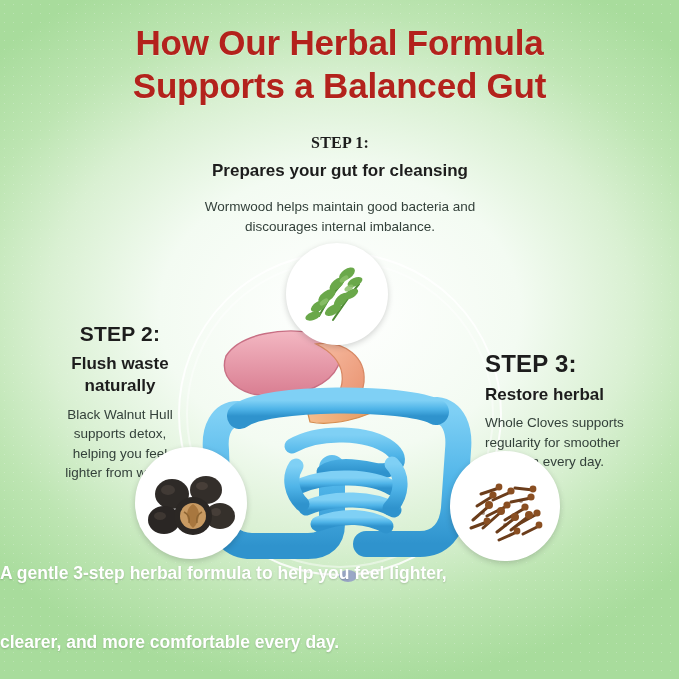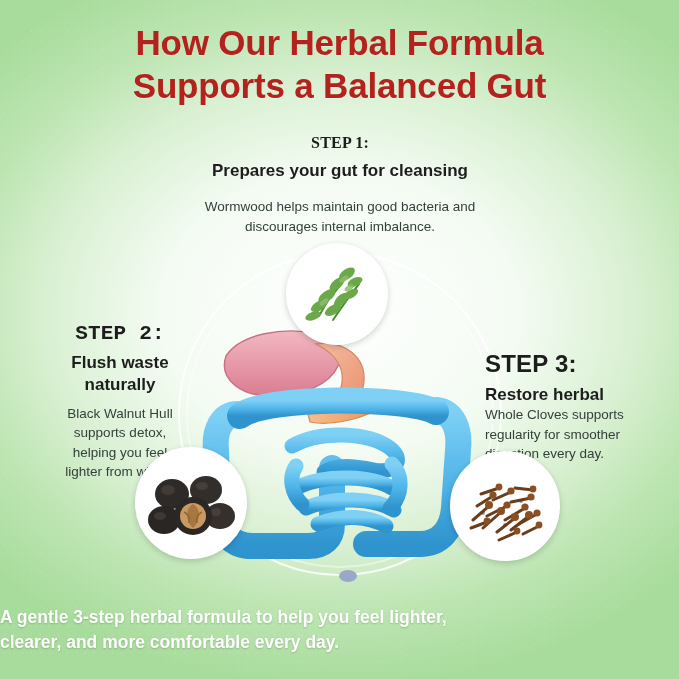--- a/index.html
+++ b/index.html
@@ -49,36 +49,36 @@
   }
 
   
   #step1{left:120px;top:134px;width:440px;text-align:center;}
   #step1 .head{font-size:16px;font-family:Liberation Serif, serif;}
   #step1 .sub{font-size:17px;margin-top:9px;}
   #step1 .body{font-size:13.5px;line-height:1.45;margin-top:16px;}
 
   
   #step2{left:36px;top:322px;width:168px;text-align:center;}
-  #step2 .head{font-size:21px;font-family:Liberation Mono, monospace;}
+  #step2 .head{font-size:21px;}
   #step2 .sub{font-size:17px;line-height:1.28;margin-top:7px;}
   #step2 .body{font-size:13.5px;line-height:1.45;margin-top:8px;}
 
   
   #step3{left:485px;top:350px;width:180px;text-align:left;}
   #step3 .head{font-size:24px;}
   #step3 .sub{font-size:17px;margin-top:7px;}
-  #step3 .body{font-size:13.5px;line-height:1.45;}
+  #step3 .body{font-size:13.5px;line-height:1.45;margin-top:8px;}
 
   .footer{
     position:absolute;left:0;right:0;bottom:24px;
     color:#ffffff;font-weight:bold;font-size:17.5px;line-height:1.42;
     text-shadow:0 1px 2px rgba(0,0,0,.18);
   }
-  .footer .l2{display:block;}
+  .footer .l2{display:block;margin-top:44px;}
 
   
   .arc{
     position:absolute;left:178px;top:252px;width:324px;height:324px;
     border-radius:50%;
     border:2px solid rgba(255,255,255,.85);
     border-top-color:rgba(255,255,255,.85);
     box-sizing:border-box;
     clip-path:polygon(0 0,100% 0,100% 100%,0 100%);
   }

